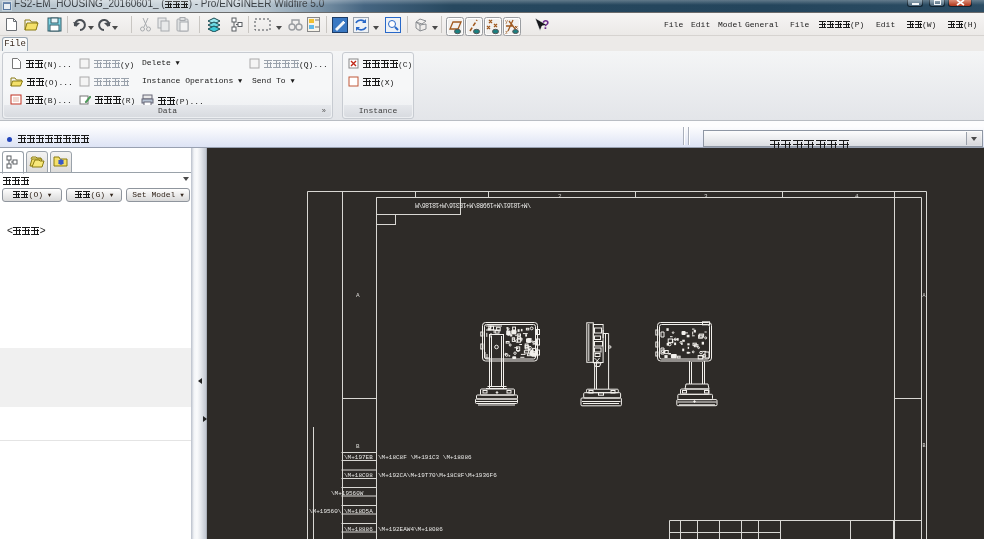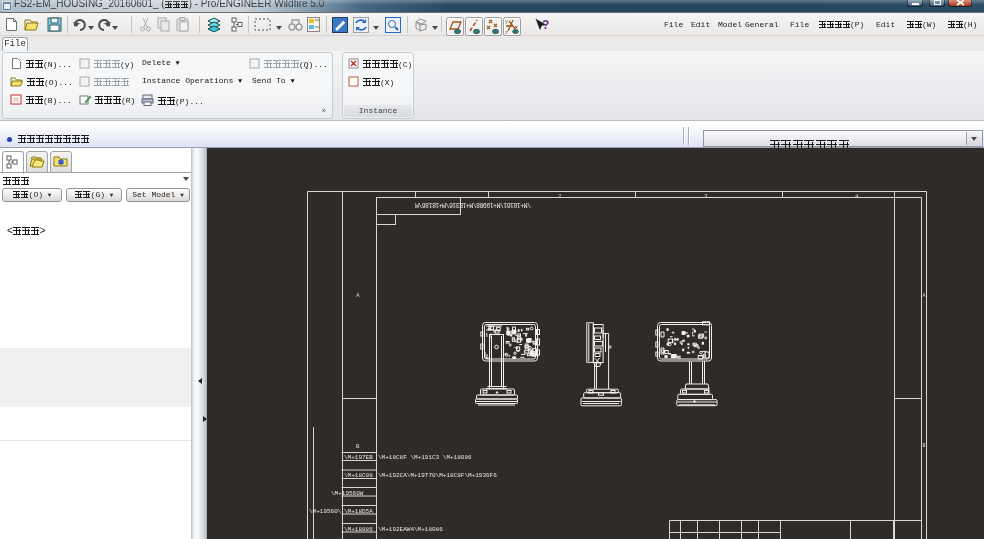--- a/index.html
+++ b/index.html
@@ -282,20 +282,21 @@
         </svg><span class="cn"></span><span class="cn"></span>(B)...</div>
   <div class="ritem" style="left:76px;top:40.5px"><svg width="12" height="11">
           <rect x="1" y="2" width="8" height="8" fill="#fff" stroke="#777"></rect>
           <path d="M6 8l5-6 1 1-5 6z" fill="#48b058" stroke="#266030" stroke-width=".5"></path>
         </svg><span class="cn"></span><span class="cn"></span><span class="cn"></span>(R)</div>
   <div class="ritem" style="left:138px;top:40.5px"><svg width="13" height="12">
           <rect x="2" y="1" width="9" height="4" fill="#e8e8e8" stroke="#667"></rect>
           <rect x="1" y="5" width="11" height="4" fill="#b8c4d4" stroke="#667"></rect>
           <rect x="3" y="8" width="7" height="3.5" fill="#fff" stroke="#667"></rect>
         </svg><span class="cn"></span><span class="cn"></span>(P)...</div>
+  <div class="rlabel">Data</div>
   <div class="chev" style="right:6px;bottom:3px">»</div>
  </div>
  <div class="rgroup" style="left:342px;width:72px">
   <div class="ritem" style="left:5px;top:4.5px"><svg width="11" height="11">
           <rect x="1" y="1" width="9" height="9" fill="#fff" stroke="#888"></rect>
           <path d="M3 3l5 5M8 3L3 8" stroke="#c02818" stroke-width="1.4"></path>
         </svg><span class="cn"></span><span class="cn"></span><span class="cn"></span><span class="cn"></span>(C)</div>
   <div class="ritem" style="left:5px;top:22.5px"><svg width="11" height="11">
           <rect x="1" y="1" width="9" height="9" fill="#fff" stroke="#c05838"></rect>
         </svg><span class="cn"></span><span class="cn"></span>(X)</div>

